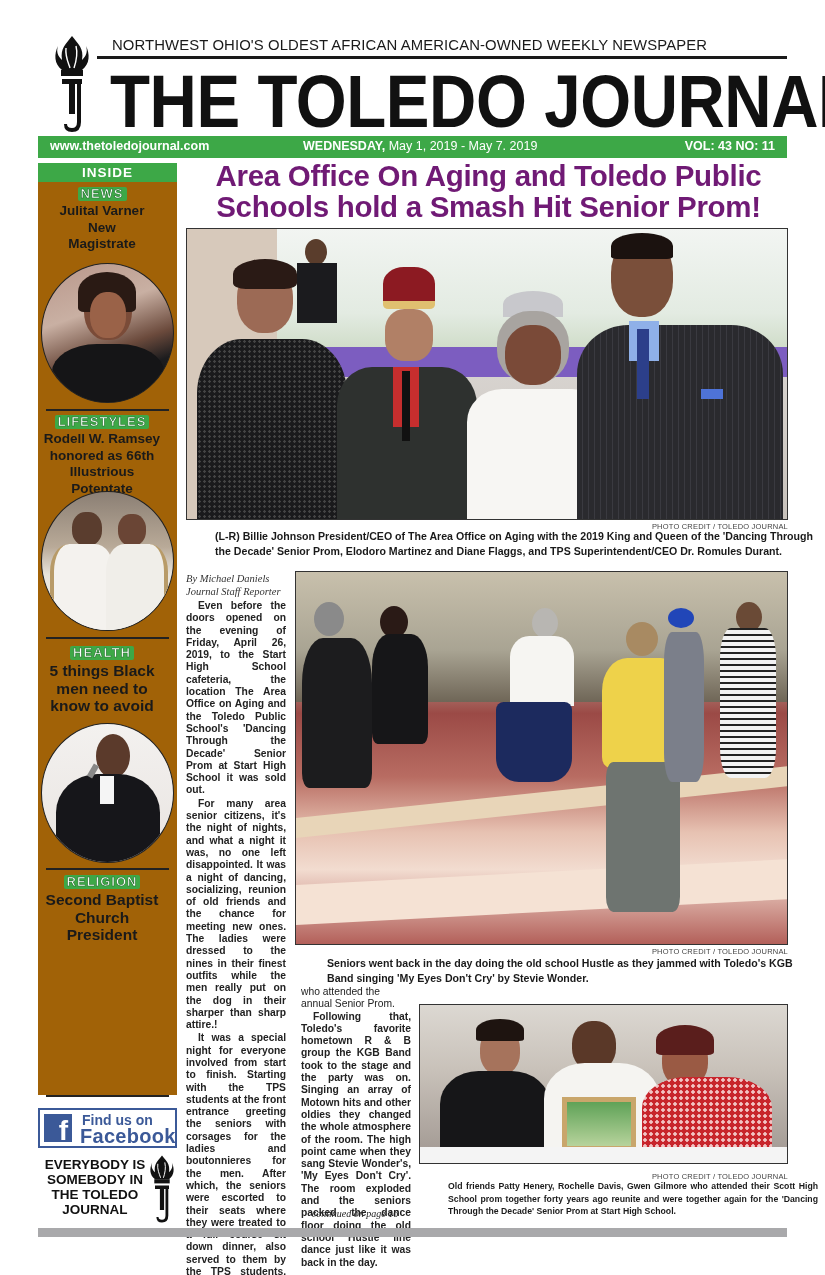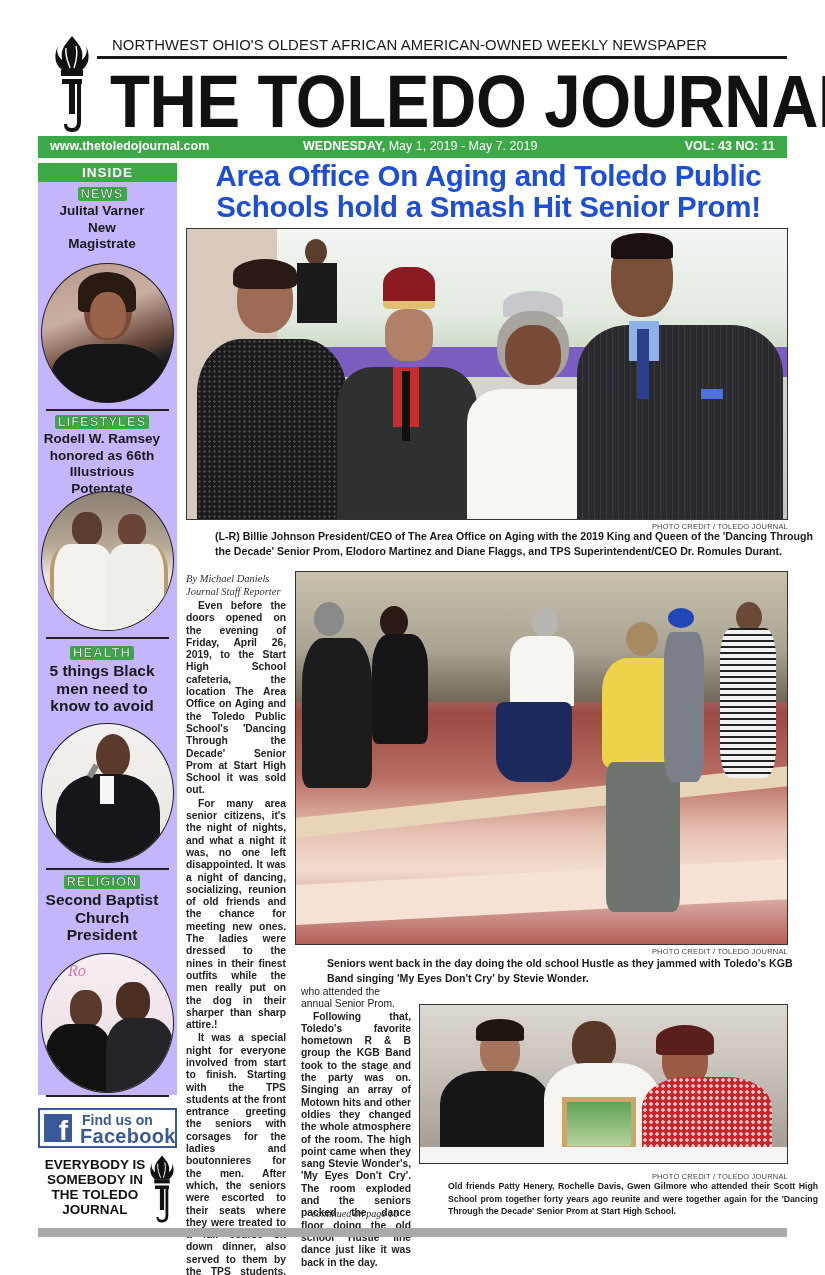--- a/index.html
+++ b/index.html
@@ -12,39 +12,39 @@
     .tag-rule { position: absolute; left: 97px; top: 56px; width: 690px; height: 3px; background: #1a1a1a; }
     .title { position: absolute; left: 110px; top: 62px; font-size: 74px; font-weight: bold; letter-spacing: -0.5px; color: #111; white-space: nowrap; transform: scaleX(0.885); transform-origin: left; line-height: 80px; font-family: "Liberation Sans", sans-serif; }
 
     .green-bar { position: absolute; left: 38px; top: 136px; width: 749px; height: 22px; background: #3da847; color: #fff; font-size: 12.5px; font-weight: bold; }
     .green-bar .url { position: absolute; left: 12px; top: 3px; }
     .green-bar .date { position: absolute; left: 265px; top: 3px; }
     .green-bar .date .light { font-weight: normal; }
     .green-bar .vol { position: absolute; right: 12px; top: 3px; }
 
     
-    .sidebar { position: absolute; left: 38px; top: 163px; width: 139px; height: 932px; background: #c4b5fd; }
+    .sidebar { position: absolute; left: 38px; top: 163px; width: 139px; height: 932px; background: #a16207; }
     .inside-hdr { height: 19px; background: #3da847; color: #fff; font-weight: bold; font-size: 13.5px; text-align: center; line-height: 19px; letter-spacing: 1px; }
     .section { position: absolute; left: 0; width: 128px; text-align: center; }
     .sec-label { display: inline-block; font-weight: bold; font-size: 13px; color: #fff; background: #3da847; padding: 0 3px; line-height: 14px; letter-spacing: 1px; -webkit-text-stroke: 0.6px #1e6d29; border-radius: 2px; }
     .sec-head { font-weight: bold; font-size: 13.5px; line-height: 16.5px; color: #1a1a1a; margin-top: 1px; }
     .sec-head.big { font-size: 15.5px; line-height: 17.5px; }
     .circle { position: absolute; left: 3px; width: 133px; height: 140px; border-radius: 50%; border: 1.5px solid #222; overflow: hidden; }
     .sep { position: absolute; left: 8px; width: 123px; height: 1.5px; background: #222; }
 
     .fb-box { position: absolute; left: 38px; top: 1108px; width: 139px; height: 40px; border: 2px solid #3b5998; background: #fff; }
     .fb-logo { position: absolute; left: 4px; top: 4px; width: 28px; height: 28px; background: #3b5998; color: #fff; font-weight: bold; font-size: 28px; line-height: 34px; text-align: right; padding-right: 4px; overflow: hidden; }
     .fb-find { position: absolute; left: 42px; top: 2px; font-size: 14px; color: #3b5998; font-weight: bold; }
     .fb-face { position: absolute; left: 40px; top: 15px; font-size: 20px; color: #3b5998; font-weight: bold; letter-spacing: 0.3px; }
 
     .everybody { position: absolute; left: 36px; top: 1157px; width: 118px; text-align: center; font-weight: bold; font-size: 13.5px; line-height: 15px; color: #111; }
     .logo-small { position: absolute; left: 148px; top: 1150px; width: 28px; height: 78px; }
 
     
-    .headline { position: absolute; left: 186px; top: 160px; width: 605px; text-align: center; font-family: "Liberation Sans", sans-serif; font-weight: bold; font-size: 29.5px; line-height: 31px; color: #1d4ed8; letter-spacing: -0.3px; }
+    .headline { position: absolute; left: 186px; top: 160px; width: 605px; text-align: center; font-family: "Liberation Sans", sans-serif; font-weight: bold; font-size: 29.5px; line-height: 31px; color: #701a75; letter-spacing: -0.3px; }
 
     .photo { position: absolute; border: 1.5px solid #333; overflow: hidden; }
     .credit { position: absolute; font-size: 7.5px; color: #444; letter-spacing: 0.2px; text-align: right; }
     .caption { position: absolute; font-weight: bold; font-size: 10.6px; line-height: 15px; color: #1a1a1a; margin-left: 29px; }
 
     .byline { position: absolute; left: 186px; top: 572px; font-family: "Liberation Serif", serif; font-style: italic; font-size: 10.5px; line-height: 13px; color: #333; }
     .col { position: absolute; font-size: 10.3px; line-height: 12.3px; color: #222; text-align: justify; hyphens: none; }
     .col p { text-indent: 12px; margin-bottom: 0; font-weight: bold; }
     .col p + p { margin-top: 1px; }
     .continued { position: absolute; left: 300px; top: 1208px; width: 110px; text-align: center; font-family: "Liberation Serif", serif; font-style: italic; font-size: 10px; color: #222; }
@@ -110,27 +110,20 @@
     <div class="abs" style="left:54px;top:10px;width:34px;height:44px;border-radius:50%;background:#5b3a2b;"></div>
     <div class="abs" style="left:14px;top:50px;width:104px;height:96px;border-radius:40% 40% 10% 10%;background:#16161a;"></div>
     <div class="abs" style="left:58px;top:52px;width:14px;height:28px;background:#f5f5f5;"></div>
     <div class="abs" style="left:48px;top:40px;width:6px;height:14px;background:#888;transform:rotate(30deg);"></div>
   </div>
   <div class="sep" style="top:705px;"></div>
 
   <div class="section" style="top:709px;">
     <div><span class="sec-label">RELIGION</span></div>
     <div class="sec-head big" style="padding:0 4px;">Second Baptist Church President</div>
-  </div>
-  <div class="circle" style="top:790px;background:linear-gradient(180deg,#f6eef3 0%,#efe4ea 50%,#ddd 100%);">
-    <div class="abs" style="left:26px;top:8px;width:40px;height:24px;color:#d877a5;font-size:16px;font-family:'Liberation Serif',serif;font-style:italic;">Ro</div>
-    <div class="abs" style="left:28px;top:36px;width:32px;height:38px;border-radius:45%;background:#5b3a2b;"></div>
-    <div class="abs" style="left:74px;top:28px;width:34px;height:40px;border-radius:45%;background:#4a2e22;"></div>
-    <div class="abs" style="left:4px;top:70px;width:66px;height:80px;border-radius:35% 35% 0 0;background:#111;"></div>
-    <div class="abs" style="left:64px;top:64px;width:68px;height:86px;border-radius:35% 35% 0 0;background:#242428;"></div>
   </div>
   <div class="sep" style="top:932px;"></div>
 </div>
 
 <div class="fb-box">
   <div class="fb-logo">f</div>
   <div class="fb-find">Find us on</div>
   <div class="fb-face">Facebook</div>
 </div>
 

